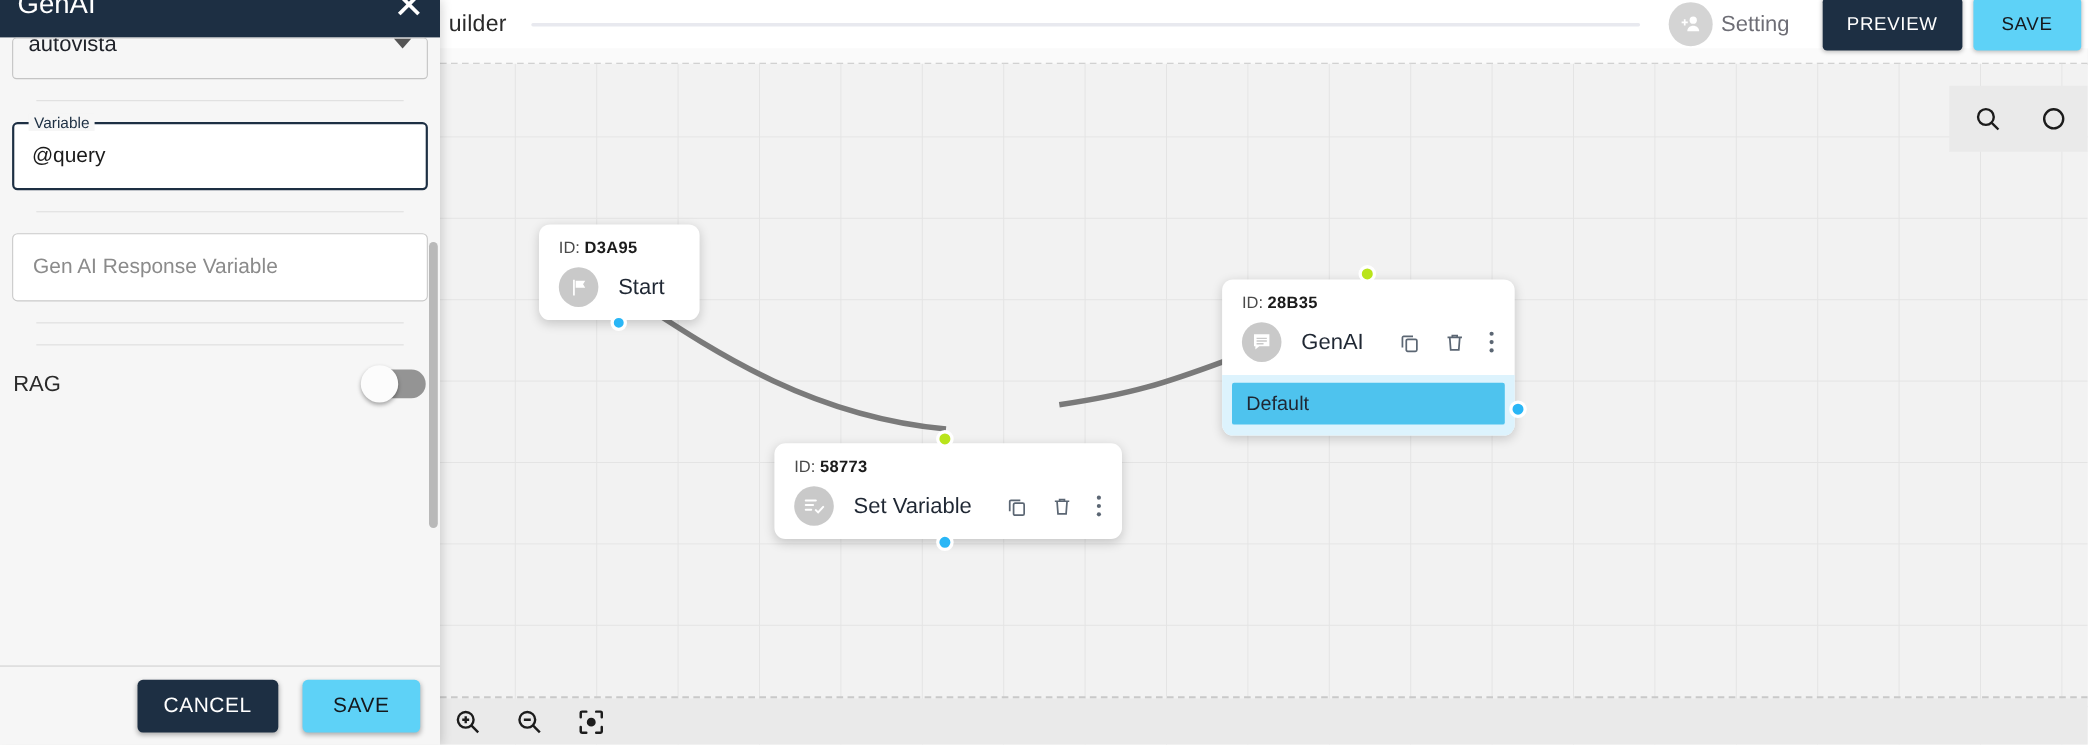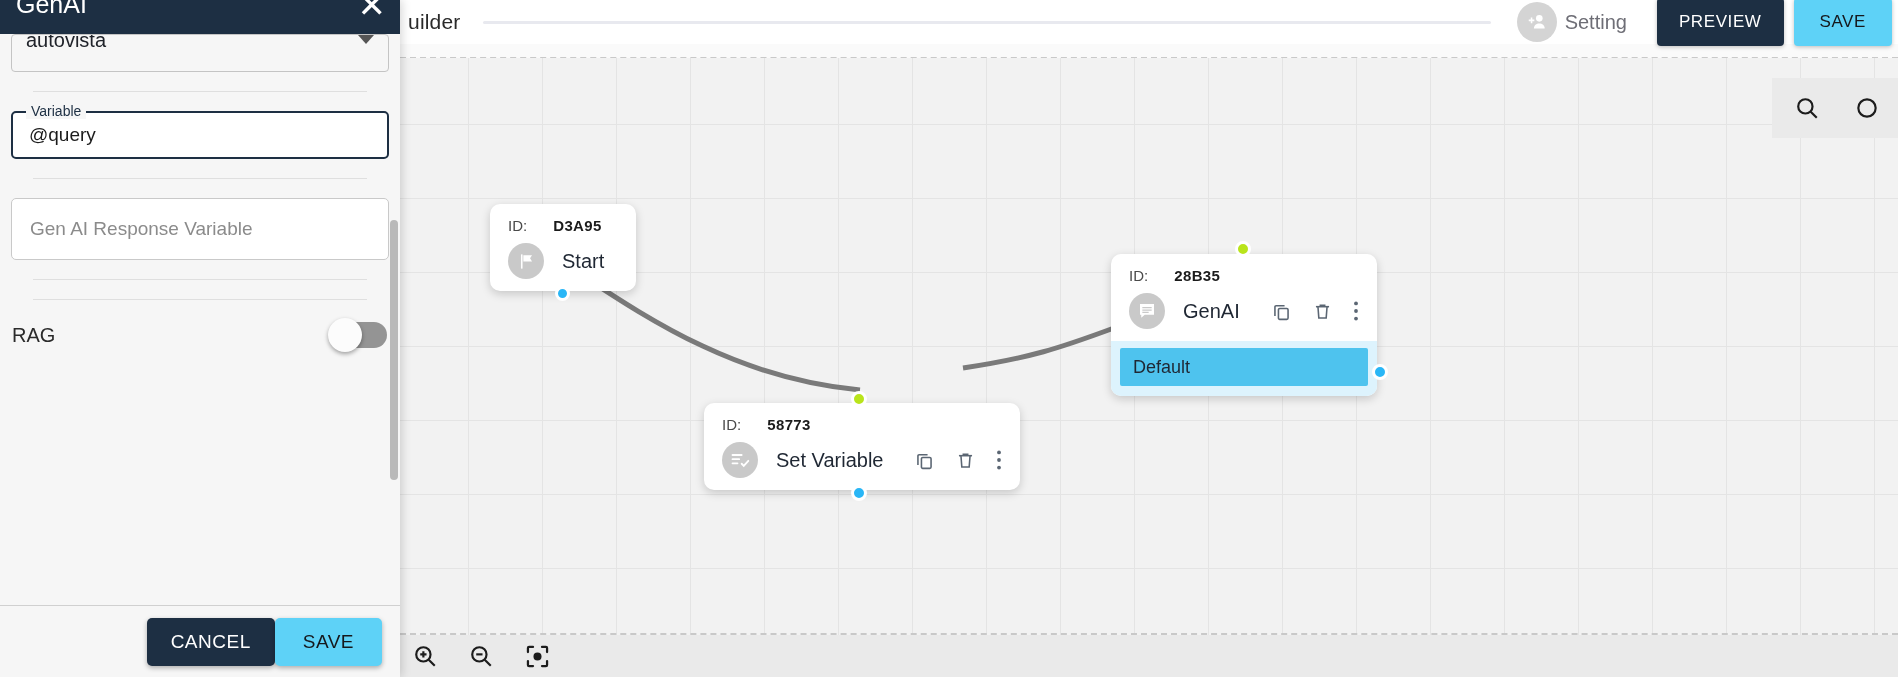--- a/index.html
+++ b/index.html
@@ -70,21 +70,21 @@
     border-top: 2px dashed #c9c9c9;
   }
 
   
   .node {
     position: absolute; background: #ffffff; border-radius: 10px;
     box-shadow: 0 3px 10px rgba(0,0,0,.18);
   }
   .node-head { padding: 13px 18px 12px 18px; }
   .node-id { font-size: 15px; color: #4a4a4a; white-space: nowrap; }
-  .node-id b { color: #1b1b1b; font-weight: 700; letter-spacing: .3px; margin-left: 22px; }
+  .node-id b { color: #1b1b1b; font-weight: 700; letter-spacing: .3px; }
   .node-row { display: flex; align-items: center; margin-top: 9px; }
   .node-icon {
     width: 36px; height: 36px; border-radius: 50%; background: #c9c9c9;
     display: flex; align-items: center; justify-content: center; flex: none;
   }
   .node-title { font-size: 20px; color: #1f2733; margin-left: 18px; white-space: nowrap; }
   .node-actions { display: flex; align-items: center; gap: 20px; margin-left: auto; padding-left: 26px; }
   .act { cursor: pointer; display: flex; align-items: center; }
 
   .node-start { left: 90px; top: 146px; width: 146px; }
@@ -146,21 +146,21 @@
     position: absolute; right: 14px; top: 0;
     width: 0; height: 0; border-left: 8px solid transparent;
     border-right: 8px solid transparent; border-top: 9px solid #555;
   }
   .divider { height: 1px; background: #dfdfdf; margin: 19px 22px; }
 
   .section-label { font-size: 17px; color: #3c3c3c; margin: 0 0 13px 1px; }
 
   .field-outlined {
     position: relative; border: 2px solid #1d2f43; border-radius: 5px;
-    background: #ffffff; height: 48px; display: flex; align-items: center; padding: 0 16px;
+    background: #ffffff; height: 62px; display: flex; align-items: center; padding: 0 16px;
   }
   .field-legend {
     position: absolute; top: -10px; left: 13px; background: #f6f6f6;
     padding: 0 5px; font-size: 14px; color: #1d2f43;
   }
   .field-value { font-size: 19px; color: #1b1b1b; }
 
   .field-plain {
     border: 1px solid #c9c9c9; border-radius: 5px; background: #ffffff;
     height: 62px; display: flex; align-items: center; padding: 0 18px;
@@ -181,21 +181,21 @@
     border-radius: 50%; background: #fcfcfc; box-shadow: 0 2px 4px rgba(0,0,0,.35);
   }
 
   .drawer-scrollbar {
     position: absolute; right: 2px; top: 186px; width: 8px; height: 260px;
     background: #b9b9b9; border-radius: 4px; cursor: pointer;
   }
 
   .drawer-footer {
     flex: none; height: 72px; border-top: 1px solid #d0d0d0; background: #f6f6f6;
-    display: flex; align-items: center; justify-content: flex-end; gap: 0; padding-right: 18px;
+    display: flex; align-items: center; justify-content: flex-end; gap: 22px; padding-right: 18px;
   }
   .btn-cancel {
     background: #1d2f43; color: #ffffff; border: none; border-radius: 5px;
     font-size: 19px; letter-spacing: .5px; height: 48px; padding: 0 24px;
     cursor: pointer; font-family: inherit; box-shadow: 0 2px 5px rgba(0,0,0,.3);
   }
   .btn-save {
     background: #5ed2f7; color: #15181c; border: none; border-radius: 5px;
     font-size: 19px; letter-spacing: .5px; height: 48px; padding: 0 28px;
     cursor: pointer; font-family: inherit; box-shadow: 0 2px 5px rgba(0,0,0,.3);

